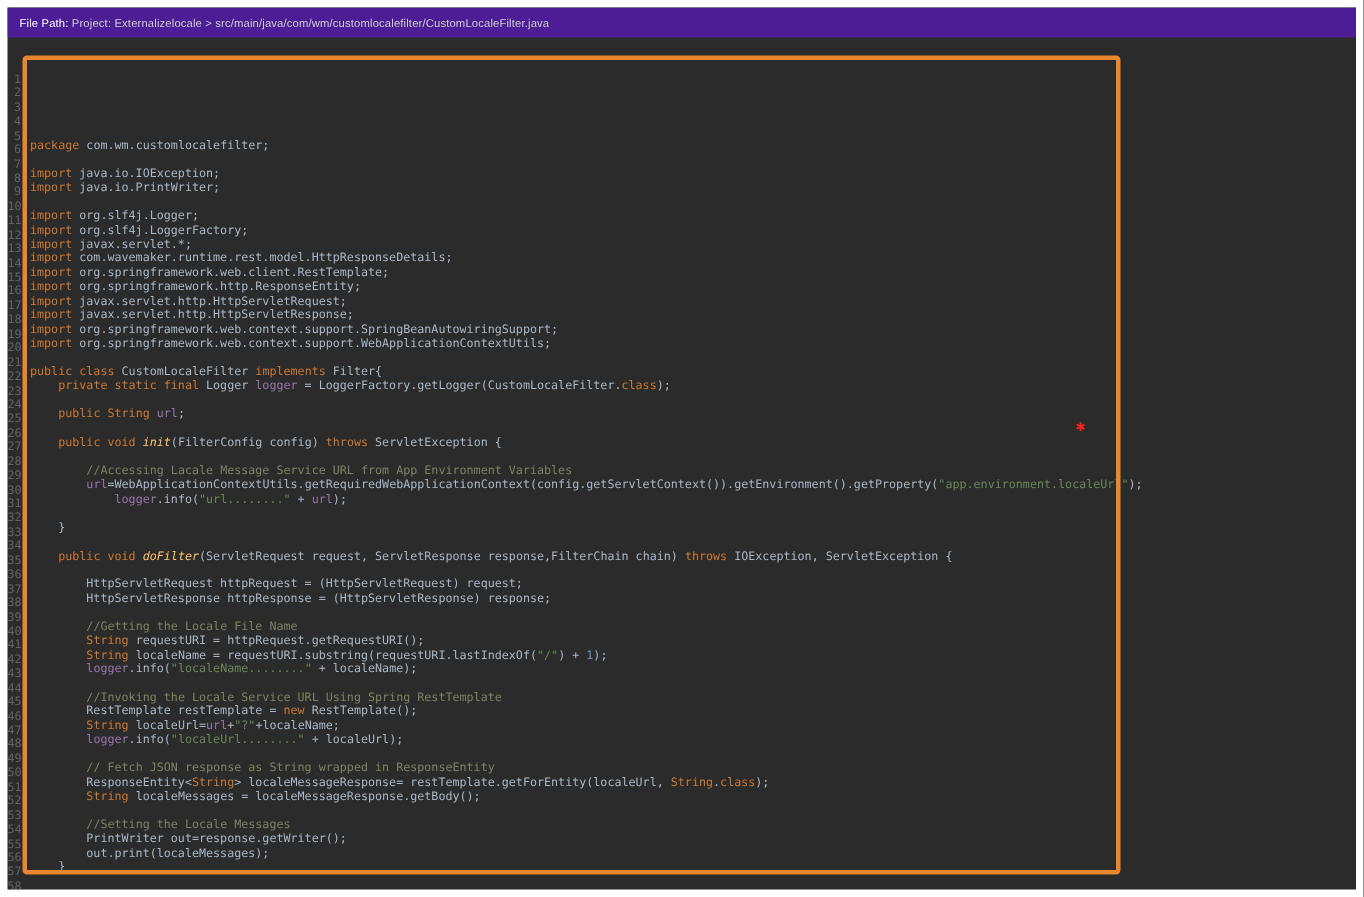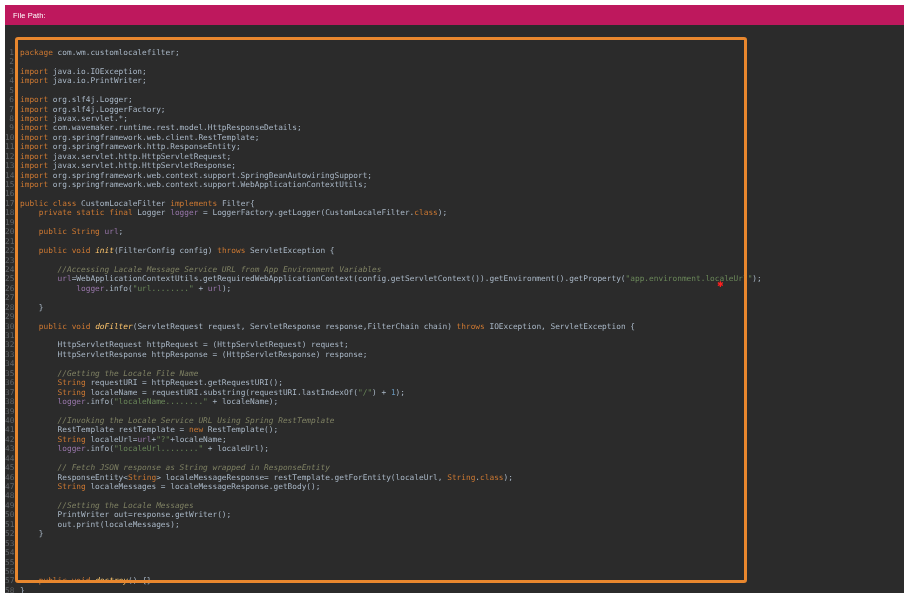--- a/index.html
+++ b/index.html
@@ -12,21 +12,21 @@
   }
   .editor-window {
     position: absolute;
     left: 5px; top: 5px;
     width: 899px; height: 588px;
     background: #2b2b2b;
     overflow: hidden;
   }
   .file-path-bar {
     height: 20px;
-    background: #be185d;
+    background: #4c1d95;
     display: flex;
     align-items: center;
     padding-left: 8px;
     font-size: 7.5px;
     letter-spacing: 0.1px;
     white-space: pre;
   }
   .file-path-label { color: #ffffff; }
   .file-path-value { color: #cfcfcf; }
   .code-wrap {
@@ -40,26 +40,26 @@
     overflow: hidden;
   }
   .line { display: flex; height: 9.45px; }
   .ln {
     flex: none;
     width: 15px;
     padding-right: 6px;
     text-align: right;
     color: #606366;
   }
-  .code { color: #a9b7c6; }
+  .code { color: #a9b7c6; margin-top: 44px; }
   .pl  { color: #a9b7c6; }
   .kw  { color: #cc7832; }
   .typ { color: #cc7832; }
   .str { color: #6a8759; }
-  .com { color: #7f8163; font-style: italic; }
+  .com { color: #7f8163; }
   .fld { color: #9876aa; }
   .fn  { color: #ffc66d; font-style: italic; }
   .num { color: #6897bb; }
   .annotation-box {
     position: absolute;
     left: 10px; top: 32px;
     width: 732px; height: 546px;
     border: 3px solid #e8872e;
     border-radius: 3px;
     pointer-events: none;
@@ -73,19 +73,20 @@
     color: #ff1f1f;
     z-index: 6;
   }
 </style>
 </head>
 <body>
 
 <div class="editor-window">
   <div class="file-path-bar">
     <span class="file-path-label">File Path: </span>
+    <span class="file-path-value">Project: Externalizelocale &gt; src/main/java/com/wm/customlocalefilter/CustomLocaleFilter.java</span>
   </div>
   <div class="code-wrap">
     <div><div class="line"><span class="ln">1</span><span class="code"><span class="kw">package </span><span class="pl">com.wm.customlocalefilter;</span></span></div><div class="line"><span class="ln">2</span><span class="code"></span></div><div class="line"><span class="ln">3</span><span class="code"><span class="kw">import </span><span class="pl">java.io.IOException;</span></span></div><div class="line"><span class="ln">4</span><span class="code"><span class="kw">import </span><span class="pl">java.io.PrintWriter;</span></span></div><div class="line"><span class="ln">5</span><span class="code"></span></div><div class="line"><span class="ln">6</span><span class="code"><span class="kw">import </span><span class="pl">org.slf4j.Logger;</span></span></div><div class="line"><span class="ln">7</span><span class="code"><span class="kw">import </span><span class="pl">org.slf4j.LoggerFactory;</span></span></div><div class="line"><span class="ln">8</span><span class="code"><span class="kw">import </span><span class="pl">javax.servlet.*;</span></span></div><div class="line"><span class="ln">9</span><span class="code"><span class="kw">import </span><span class="pl">com.wavemaker.runtime.rest.model.HttpResponseDetails;</span></span></div><div class="line"><span class="ln">10</span><span class="code"><span class="kw">import </span><span class="pl">org.springframework.web.client.RestTemplate;</span></span></div><div class="line"><span class="ln">11</span><span class="code"><span class="kw">import </span><span class="pl">org.springframework.http.ResponseEntity;</span></span></div><div class="line"><span class="ln">12</span><span class="code"><span class="kw">import </span><span class="pl">javax.servlet.http.HttpServletRequest;</span></span></div><div class="line"><span class="ln">13</span><span class="code"><span class="kw">import </span><span class="pl">javax.servlet.http.HttpServletResponse;</span></span></div><div class="line"><span class="ln">14</span><span class="code"><span class="kw">import </span><span class="pl">org.springframework.web.context.support.SpringBeanAutowiringSupport;</span></span></div><div class="line"><span class="ln">15</span><span class="code"><span class="kw">import </span><span class="pl">org.springframework.web.context.support.WebApplicationContextUtils;</span></span></div><div class="line"><span class="ln">16</span><span class="code"></span></div><div class="line"><span class="ln">17</span><span class="code"><span class="kw">public class </span><span class="pl">CustomLocaleFilter </span><span class="kw">implements </span><span class="pl">Filter{</span></span></div><div class="line"><span class="ln">18</span><span class="code"><span class="pl">    </span><span class="kw">private static final </span><span class="pl">Logger </span><span class="fld">logger </span><span class="pl">= LoggerFactory.getLogger(CustomLocaleFilter.</span><span class="kw">class</span><span class="pl">);</span></span></div><div class="line"><span class="ln">19</span><span class="code"></span></div><div class="line"><span class="ln">20</span><span class="code"><span class="pl">    </span><span class="kw">public </span><span class="typ">String </span><span class="fld">url</span><span class="pl">;</span></span></div><div class="line"><span class="ln">21</span><span class="code"></span></div><div class="line"><span class="ln">22</span><span class="code"><span class="pl">    </span><span class="kw">public void </span><span class="fn">init</span><span class="pl">(FilterConfig config) </span><span class="kw">throws </span><span class="pl">ServletException {</span></span></div><div class="line"><span class="ln">23</span><span class="code"></span></div><div class="line"><span class="ln">24</span><span class="code"><span class="pl">        </span><span class="com">//Accessing Lacale Message Service URL from App Environment Variables</span></span></div><div class="line"><span class="ln">25</span><span class="code"><span class="pl">        </span><span class="fld">url</span><span class="pl">=WebApplicationContextUtils.getRequiredWebApplicationContext(config.getServletContext()).getEnvironment().getProperty(</span><span class="str">"app.environment.localeUrl"</span><span class="pl">);</span></span></div><div class="line"><span class="ln">26</span><span class="code"><span class="pl">            </span><span class="fld">logger</span><span class="pl">.info(</span><span class="str">"url........"</span><span class="pl"> + </span><span class="fld">url</span><span class="pl">);</span></span></div><div class="line"><span class="ln">27</span><span class="code"></span></div><div class="line"><span class="ln">28</span><span class="code"><span class="pl">    }</span></span></div><div class="line"><span class="ln">29</span><span class="code"></span></div><div class="line"><span class="ln">30</span><span class="code"><span class="pl">    </span><span class="kw">public void </span><span class="fn">doFilter</span><span class="pl">(ServletRequest request, ServletResponse response,FilterChain chain) </span><span class="kw">throws </span><span class="pl">IOException, ServletException {</span></span></div><div class="line"><span class="ln">31</span><span class="code"></span></div><div class="line"><span class="ln">32</span><span class="code"><span class="pl">        HttpServletRequest httpRequest = (HttpServletRequest) request;</span></span></div><div class="line"><span class="ln">33</span><span class="code"><span class="pl">        HttpServletResponse httpResponse = (HttpServletResponse) response;</span></span></div><div class="line"><span class="ln">34</span><span class="code"></span></div><div class="line"><span class="ln">35</span><span class="code"><span class="pl">        </span><span class="com">//Getting the Locale File Name</span></span></div><div class="line"><span class="ln">36</span><span class="code"><span class="pl">        </span><span class="typ">String </span><span class="pl">requestURI = httpRequest.getRequestURI();</span></span></div><div class="line"><span class="ln">37</span><span class="code"><span class="pl">        </span><span class="typ">String </span><span class="pl">localeName = requestURI.substring(requestURI.lastIndexOf(</span><span class="str">"/"</span><span class="pl">) + </span><span class="num">1</span><span class="pl">);</span></span></div><div class="line"><span class="ln">38</span><span class="code"><span class="pl">        </span><span class="fld">logger</span><span class="pl">.info(</span><span class="str">"localeName........"</span><span class="pl"> + localeName);</span></span></div><div class="line"><span class="ln">39</span><span class="code"></span></div><div class="line"><span class="ln">40</span><span class="code"><span class="pl">        </span><span class="com">//Invoking the Locale Service URL Using Spring RestTemplate</span></span></div><div class="line"><span class="ln">41</span><span class="code"><span class="pl">        RestTemplate restTemplate = </span><span class="kw">new </span><span class="pl">RestTemplate();</span></span></div><div class="line"><span class="ln">42</span><span class="code"><span class="pl">        </span><span class="typ">String </span><span class="pl">localeUrl=</span><span class="fld">url</span><span class="pl">+</span><span class="str">"?"</span><span class="pl">+localeName;</span></span></div><div class="line"><span class="ln">43</span><span class="code"><span class="pl">        </span><span class="fld">logger</span><span class="pl">.info(</span><span class="str">"localeUrl........"</span><span class="pl"> + localeUrl);</span></span></div><div class="line"><span class="ln">44</span><span class="code"></span></div><div class="line"><span class="ln">45</span><span class="code"><span class="pl">        </span><span class="com">// Fetch JSON response as String wrapped in ResponseEntity</span></span></div><div class="line"><span class="ln">46</span><span class="code"><span class="pl">        ResponseEntity&lt;</span><span class="typ">String</span><span class="pl">&gt; localeMessageResponse= restTemplate.getForEntity(localeUrl, </span><span class="typ">String</span><span class="pl">.</span><span class="kw">class</span><span class="pl">);</span></span></div><div class="line"><span class="ln">47</span><span class="code"><span class="pl">        </span><span class="typ">String </span><span class="pl">localeMessages = localeMessageResponse.getBody();</span></span></div><div class="line"><span class="ln">48</span><span class="code"></span></div><div class="line"><span class="ln">49</span><span class="code"><span class="pl">        </span><span class="com">//Setting the Locale Messages</span></span></div><div class="line"><span class="ln">50</span><span class="code"><span class="pl">        PrintWriter out=response.getWriter();</span></span></div><div class="line"><span class="ln">51</span><span class="code"><span class="pl">        out.print(localeMessages);</span></span></div><div class="line"><span class="ln">52</span><span class="code"><span class="pl">    }</span></span></div><div class="line"><span class="ln">53</span><span class="code"></span></div><div class="line"><span class="ln">54</span><span class="code"></span></div><div class="line"><span class="ln">55</span><span class="code"></span></div><div class="line"><span class="ln">56</span><span class="code"></span></div><div class="line"><span class="ln">57</span><span class="code"><span class="pl">    </span><span class="kw">public void </span><span class="fn">destroy</span><span class="pl">() {}</span></span></div><div class="line"><span class="ln">58</span><span class="code"><span class="pl">}</span></span></div></div>
   </div>
   <div class="annotation-box" style="border-color: rgb(232, 135, 46);"></div>
   <div class="error-marker" style="color: rgb(255, 31, 31);">✱</div>
 </div>
 
 </body></html>

